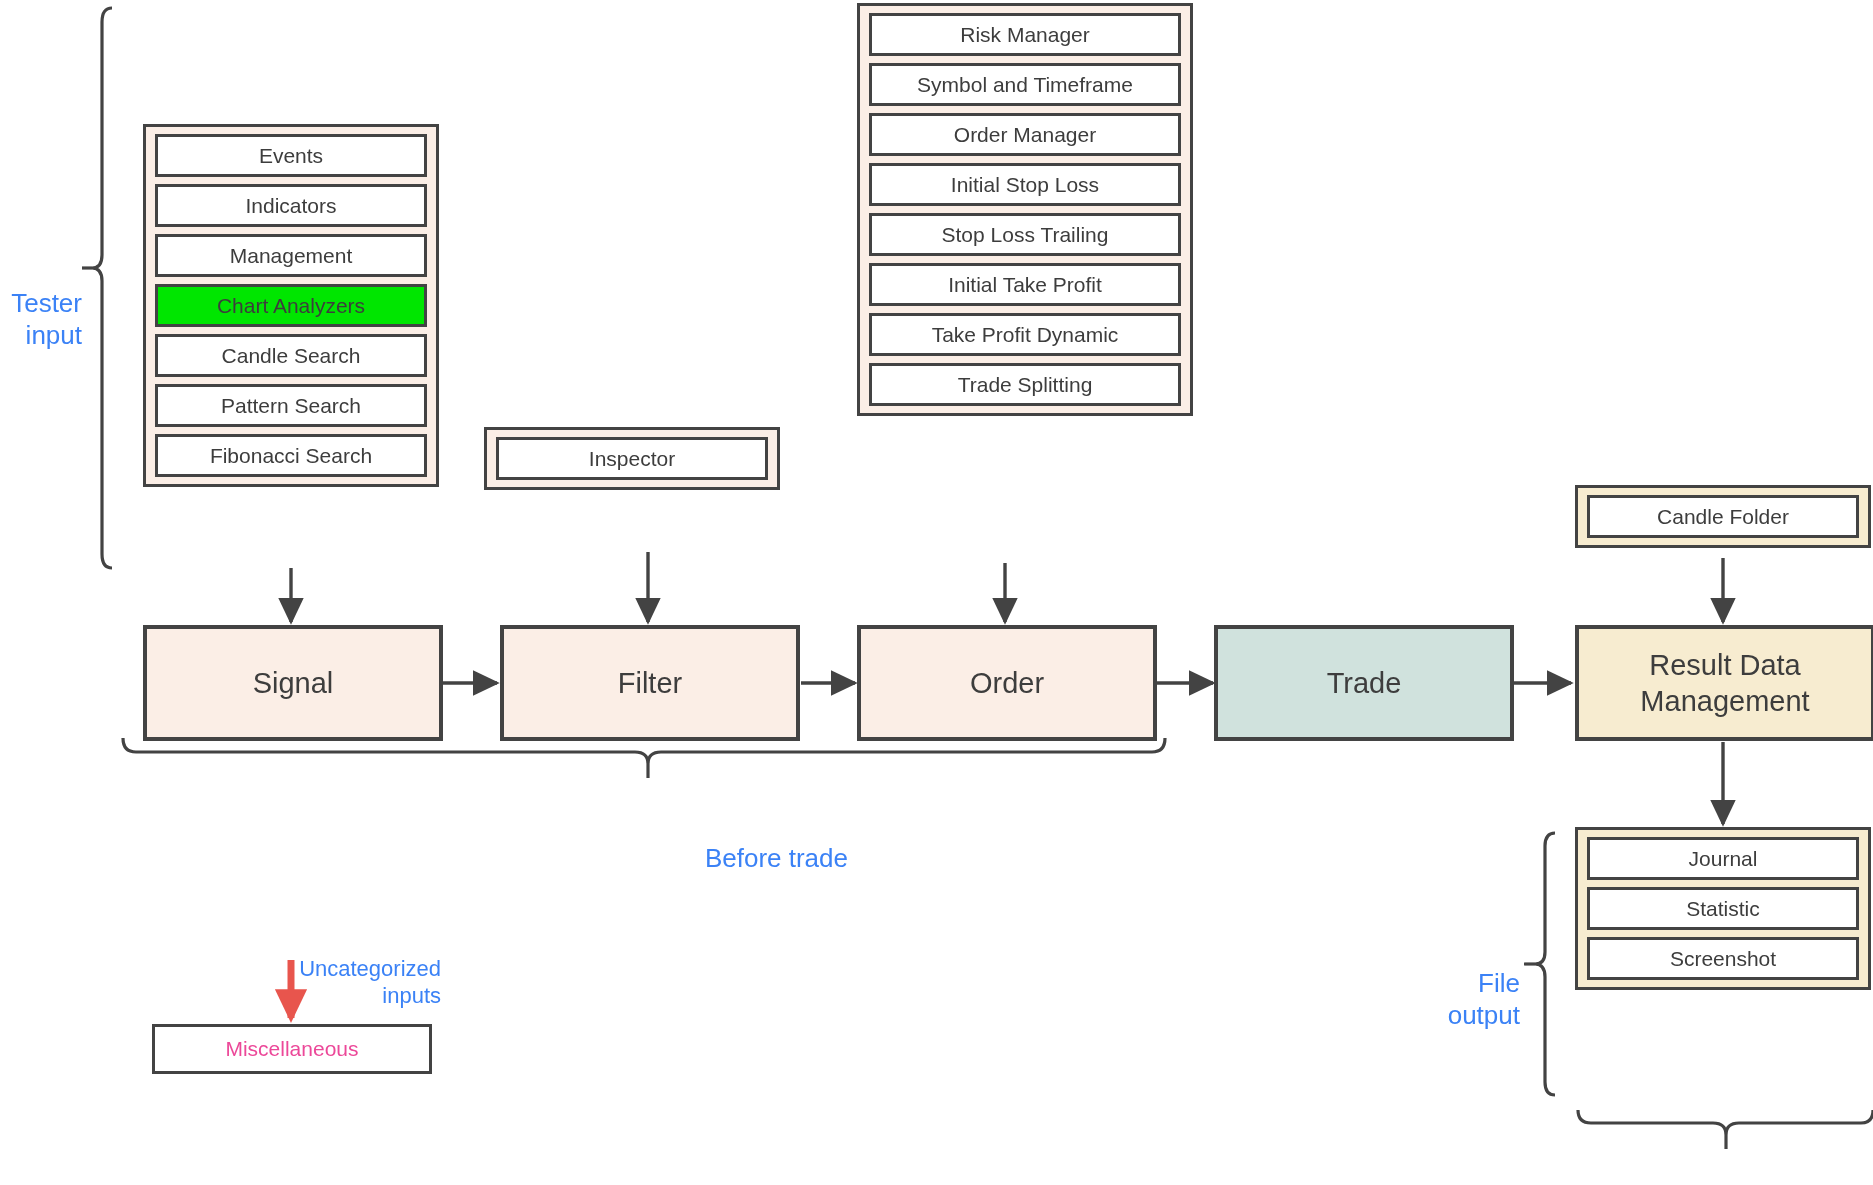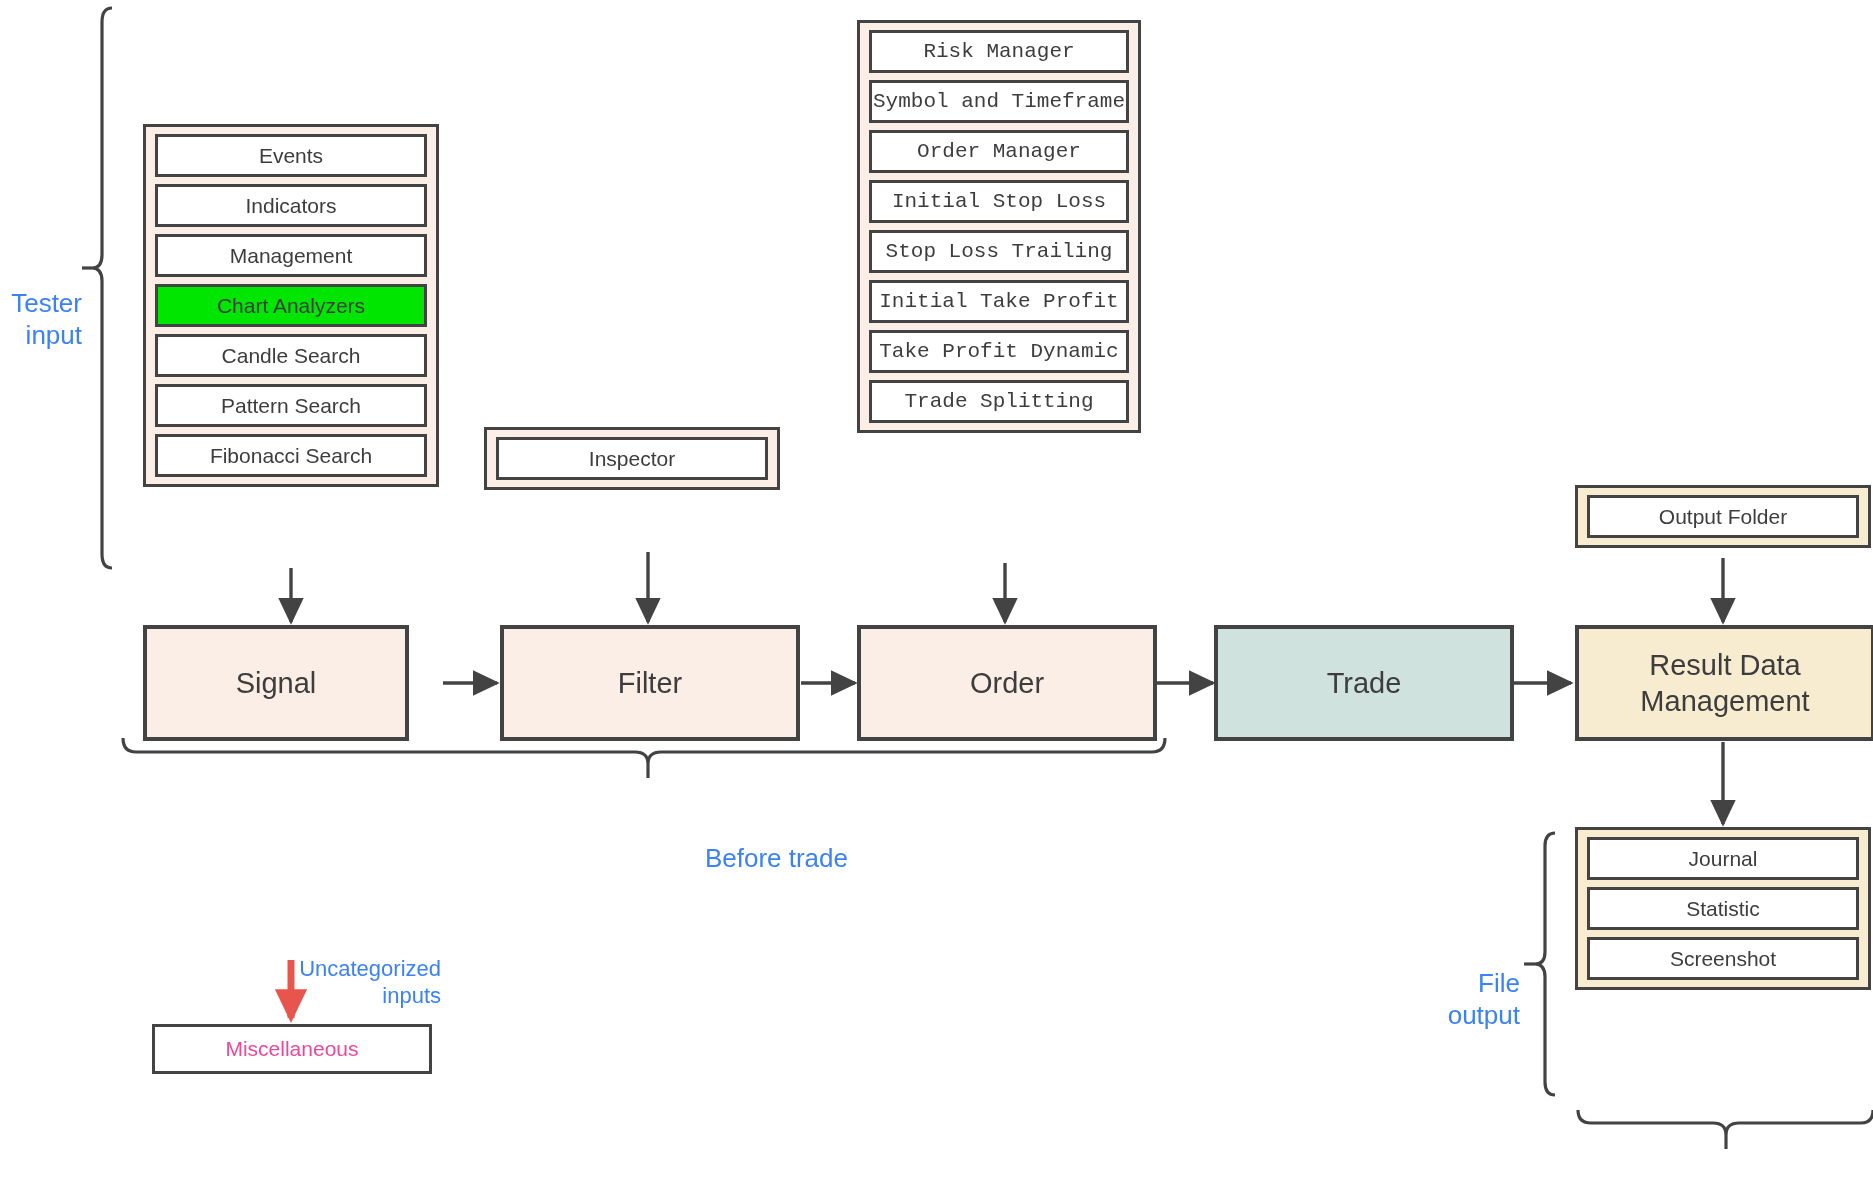--- a/index.html
+++ b/index.html
@@ -190,36 +190,36 @@
     <div class="chip highlight">Chart Analyzers</div>
     <div class="chip">Candle Search</div>
     <div class="chip">Pattern Search</div>
     <div class="chip">Fibonacci Search</div>
   </div>
 
   <div class="group" style="left:484px; top:427px; width:296px;">
     <div class="chip">Inspector</div>
   </div>
 
-  <div class="group" style="left:857px; top:20px; width:284px;font-family:Liberation Mono, monospace;">
+  <div class="group" style="left:857px; top:3px; width:336px;">
     <div class="chip">Risk Manager</div>
     <div class="chip">Symbol and Timeframe</div>
     <div class="chip">Order Manager</div>
     <div class="chip">Initial Stop Loss</div>
     <div class="chip">Stop Loss Trailing</div>
     <div class="chip">Initial Take Profit</div>
     <div class="chip">Take Profit Dynamic</div>
     <div class="chip">Trade Splitting</div>
   </div>
 
   <div class="group yellow" style="left:1575px; top:485px; width:296px;">
-    <div class="chip">Output Folder</div>
-  </div>
-
-  <div class="pbox" style="left:143px; top:625px; width:266px; height:116px;">Signal</div>
+    <div class="chip">Candle Folder</div>
+  </div>
+
+  <div class="pbox" style="left:143px; top:625px; width:300px; height:116px;">Signal</div>
 
   <div class="pbox" style="left:500px; top:625px; width:300px; height:116px;">Filter</div>
 
   <div class="pbox" style="left:857px; top:625px; width:300px; height:116px;">Order</div>
 
   <div class="pbox teal" style="left:1214px; top:625px; width:300px; height:116px;">Trade</div>
 
   <div class="pbox yellow" style="left:1575px; top:625px; width:300px; height:116px; white-space:pre-line;">Result Data
 Management</div>
 

